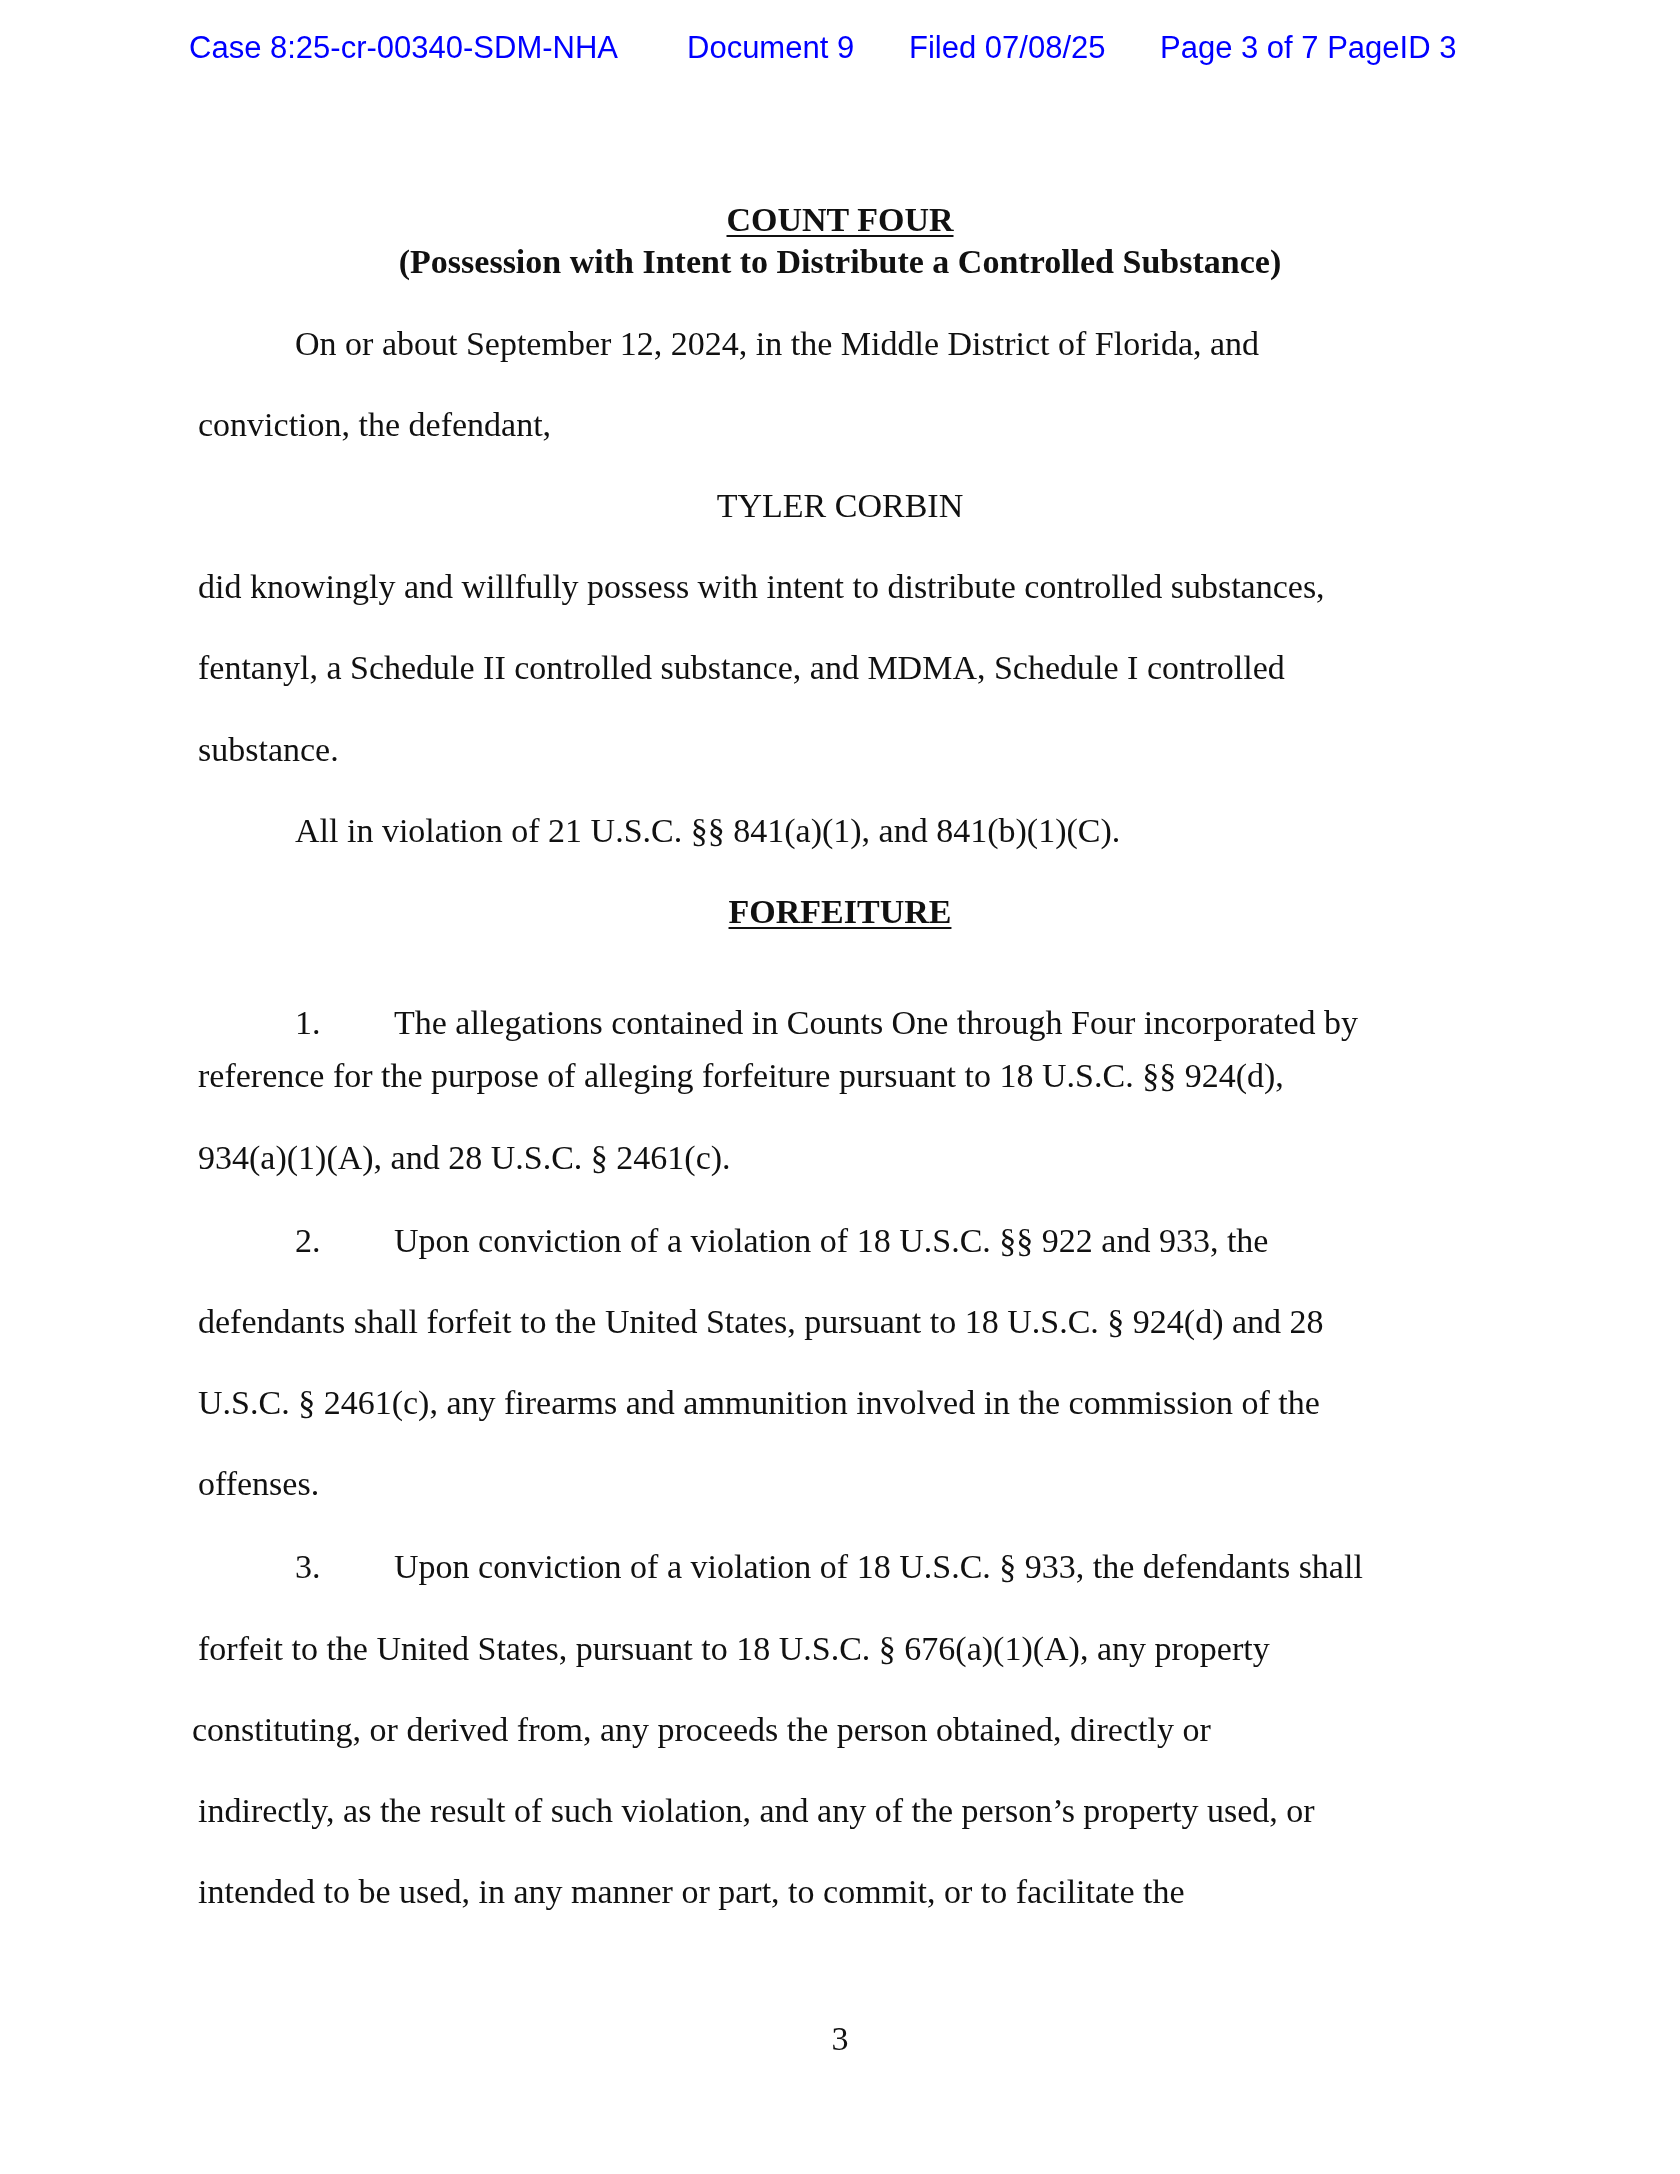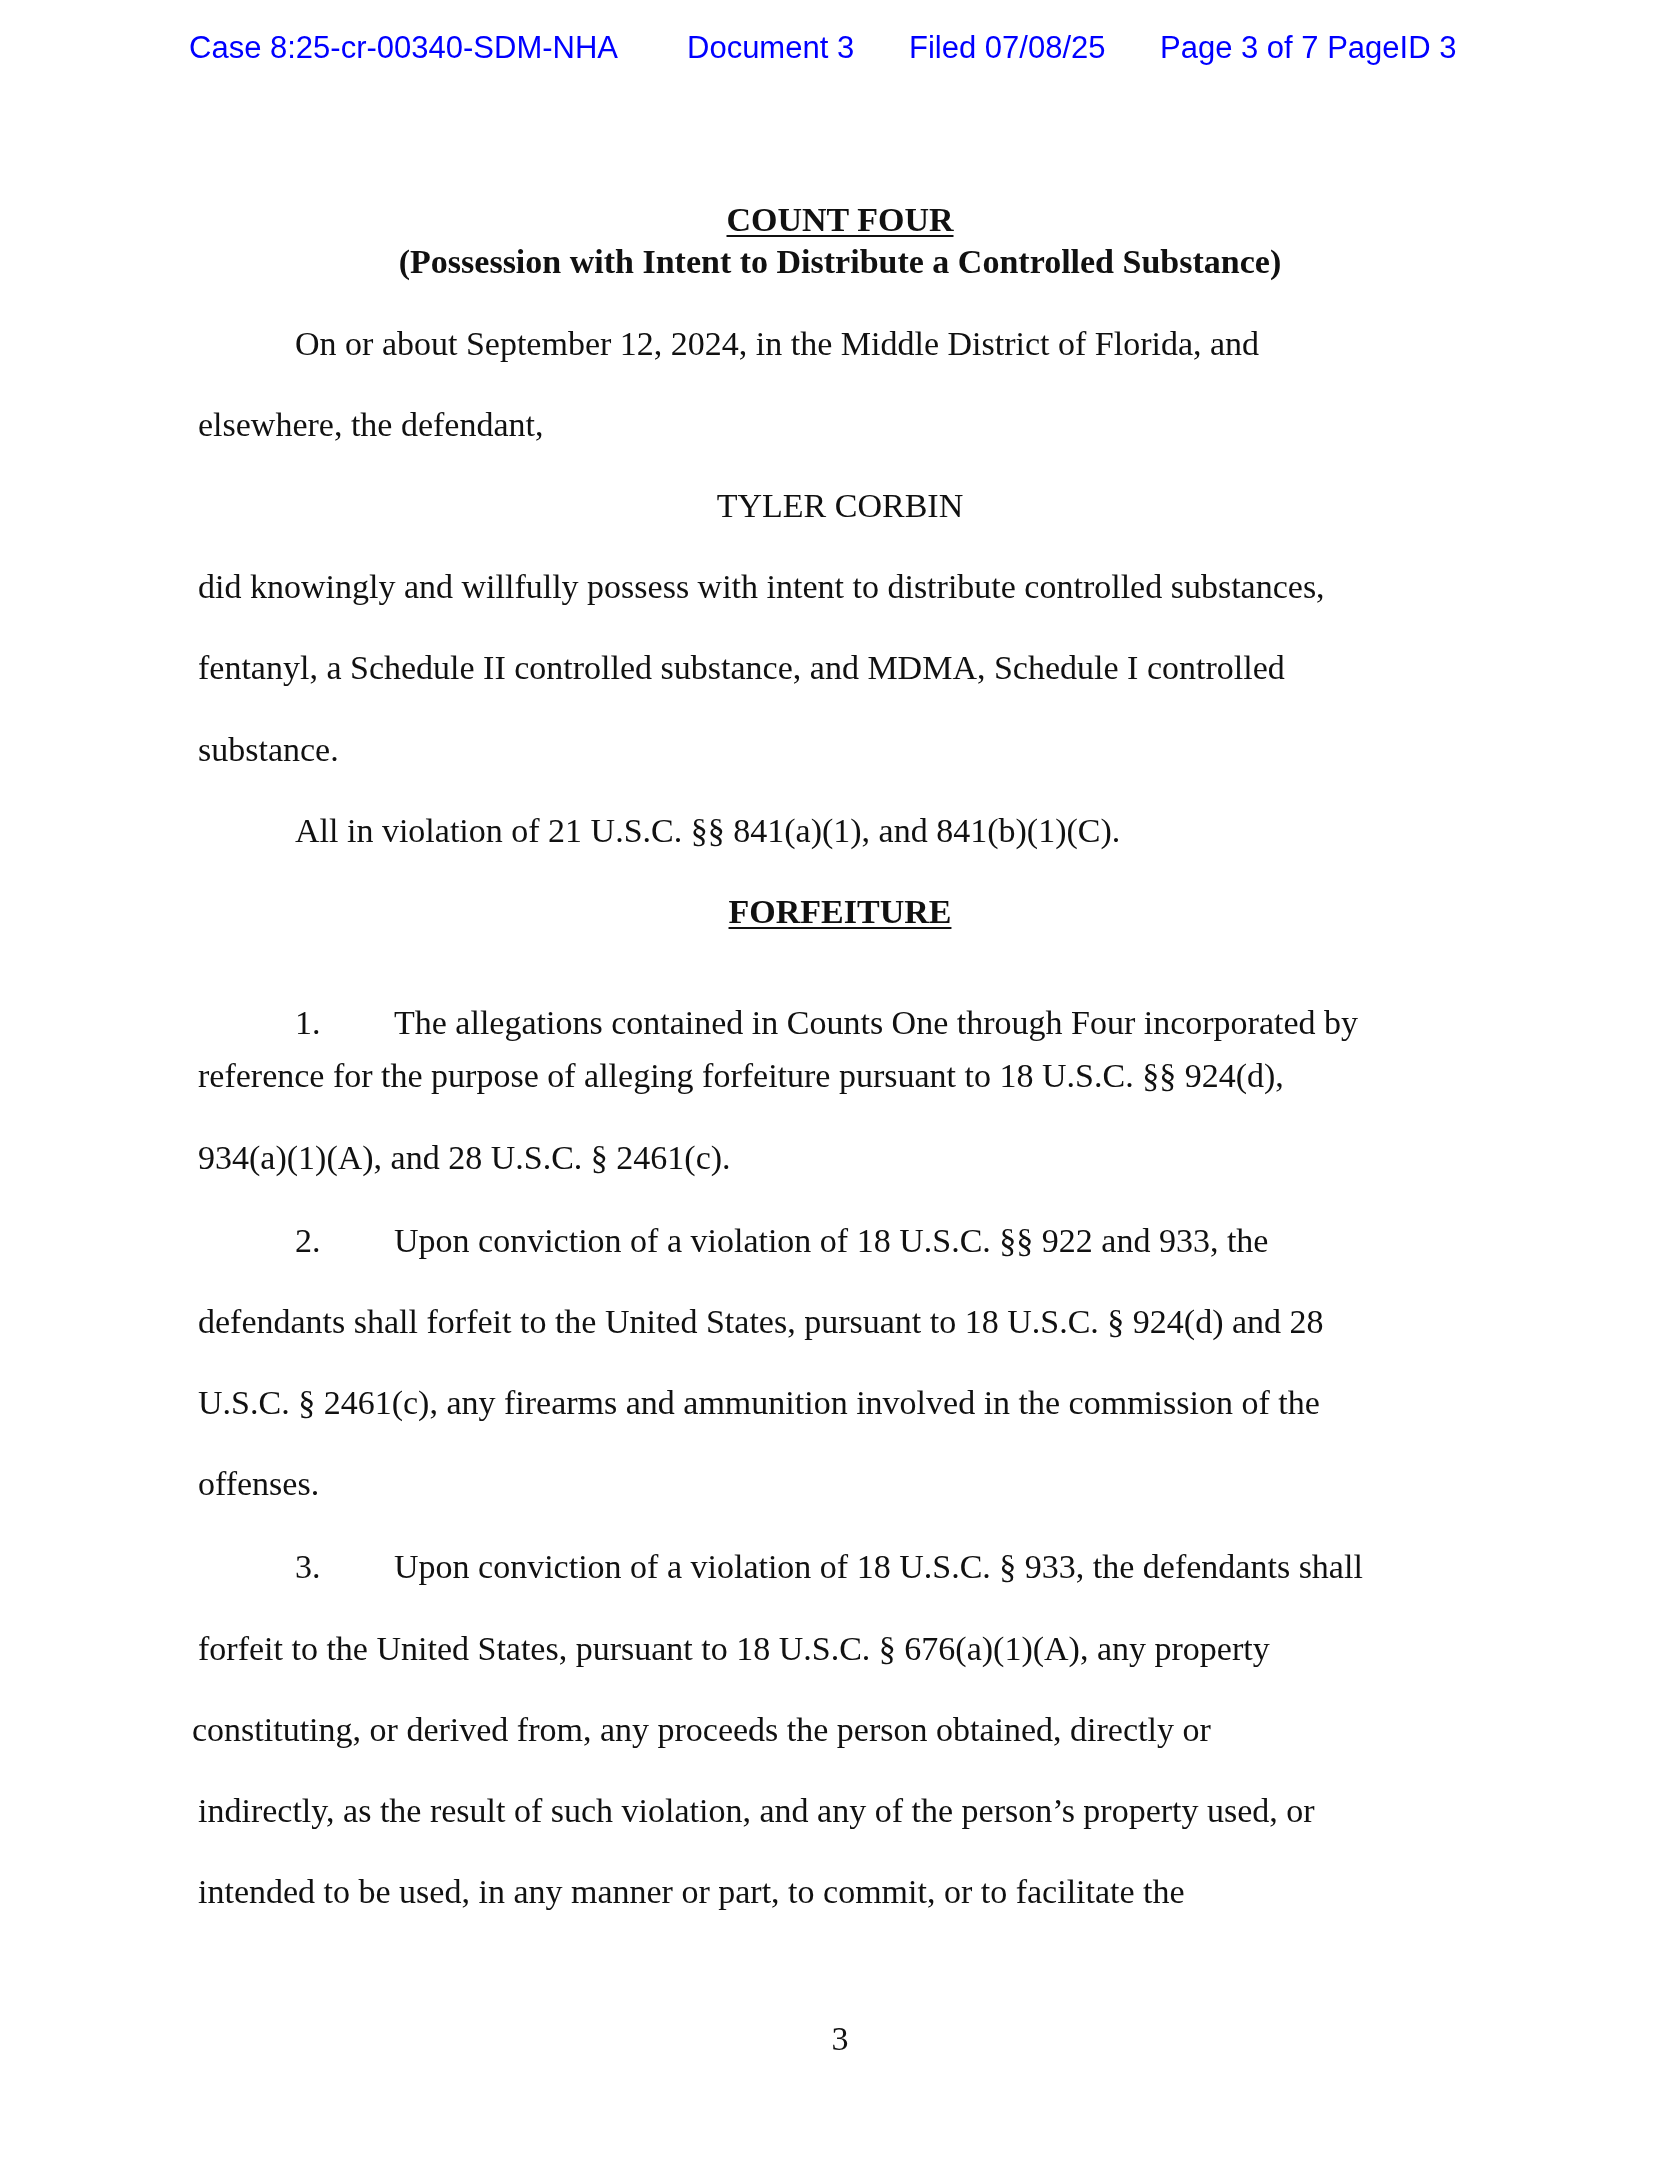--- a/index.html
+++ b/index.html
@@ -15,33 +15,33 @@
   .ul { text-decoration: underline; text-decoration-thickness: 2px; text-underline-offset: 4px; }
   .num { display: inline-block; width: 99px; }
   .pg { position: absolute; top: 2020px; left: 0; width: 1680px; text-align: center;
         font-family: "Liberation Serif", serif; font-size: 34px; color: #111; }
 </style>
 </head>
 <body>
 
 <div class="hdr">
   <span style="left:189px">Case 8:25-cr-00340-SDM-NHA</span>
-  <span style="left:687px">Document 3</span>
+  <span style="left:687px">Document 9</span>
   <span style="left:909px">Filed 07/08/25</span>
   <span style="left:1160px">Page 3 of 7 PageID 3</span>
 </div>
 
 <div class="doc">
   <div class="line center bold" style="top:200px">
     <span class="ul">COUNT FOUR</span>
   </div>
   <div class="line center bold" style="top:242px">(Possession with Intent to Distribute a Controlled Substance)</div>
 
   <div class="line" style="top:324px; left:295px">On or about September 12, 2024, in the Middle District of Florida, and</div>
-  <div class="line" style="top:405px; left:198px">elsewhere, the defendant,</div>
+  <div class="line" style="top:405px; left:198px">conviction, the defendant,</div>
   <div class="line center" style="top:486px">TYLER CORBIN</div>
   <div class="line" style="top:567px; left:198px">did knowingly and willfully possess with intent to distribute controlled substances,</div>
   <div class="line" style="top:648px; left:198px">fentanyl, a Schedule II controlled substance, and MDMA, Schedule I controlled</div>
   <div class="line" style="top:730px; left:198px">substance.</div>
   <div class="line" style="top:811px; left:295px">All in violation of 21 U.S.C. §§ 841(a)(1), and 841(b)(1)(C).</div>
 
   <div class="line center bold" style="top:892px">
     <span class="ul">FORFEITURE</span>
   </div>
 

